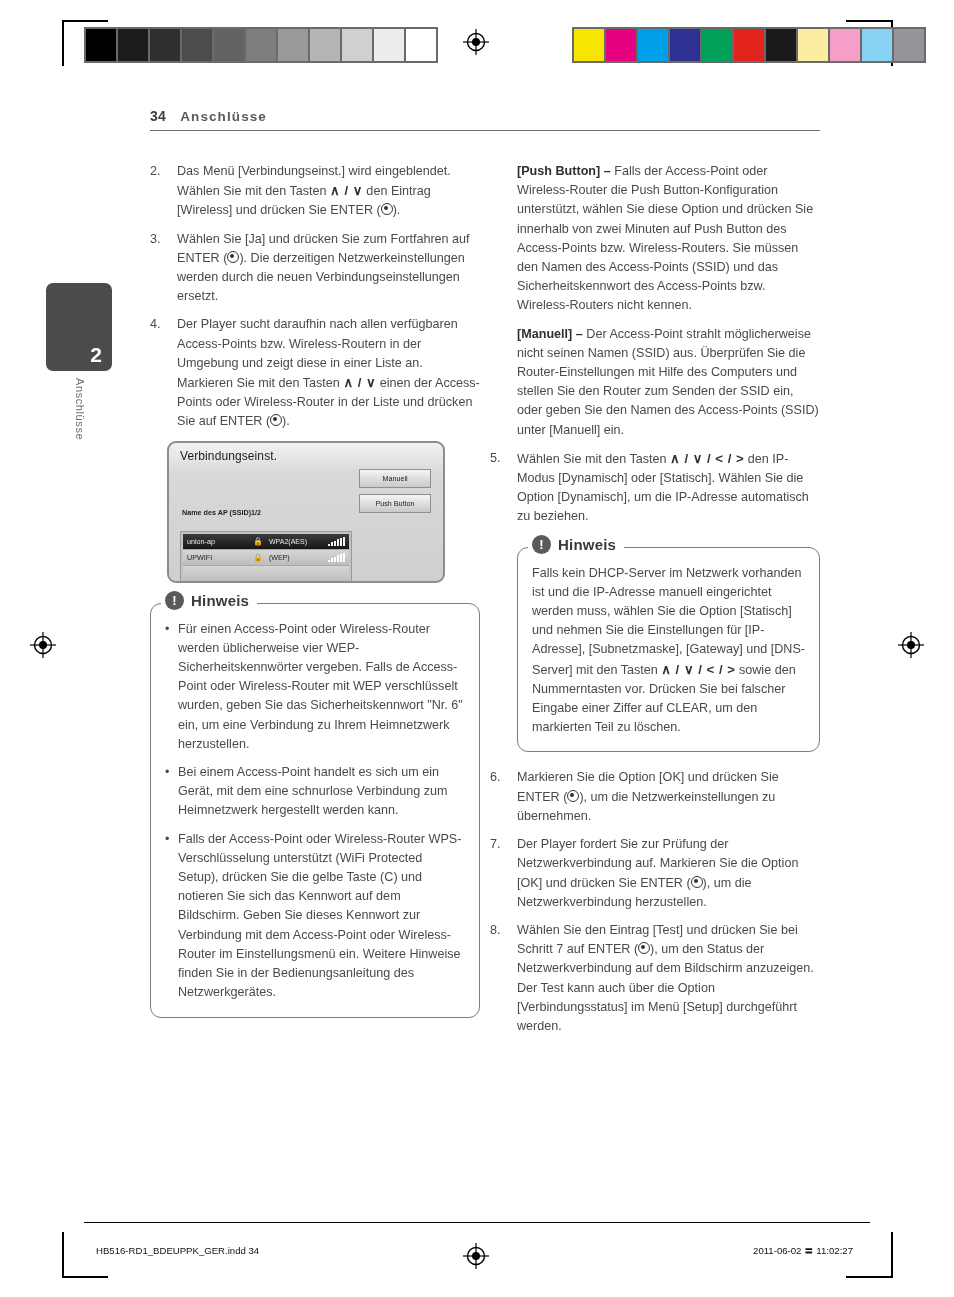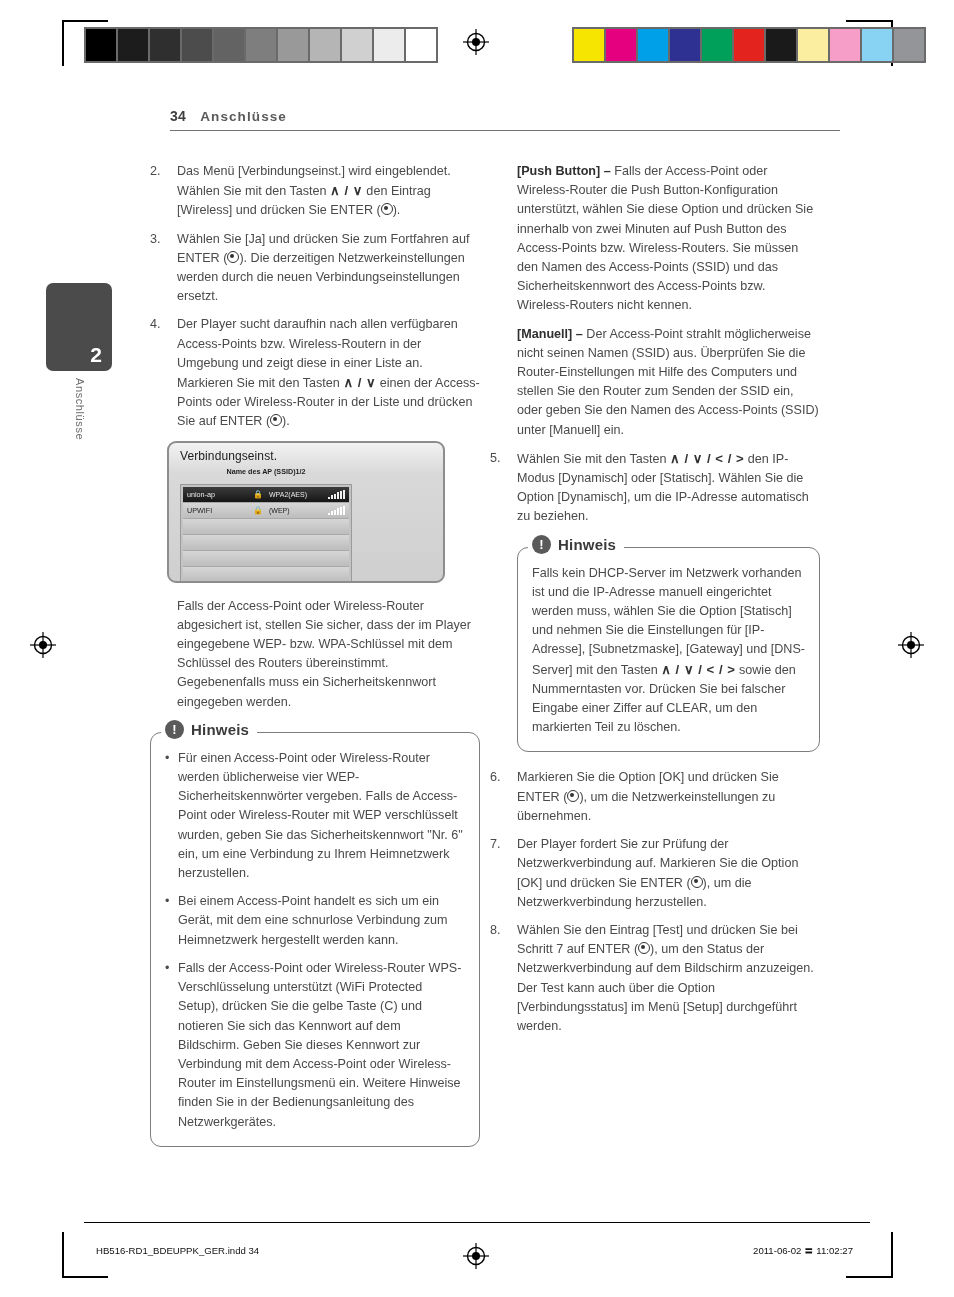--- a/index.html
+++ b/index.html
@@ -45,21 +45,20 @@
   .calib-strip .sw:last-child { border-right: none; }
   #gray-strip { left: 84px; }
   #color-strip { left: 572px; }
 
   
   .page-head {
     position: absolute;
     left: 150px;
     top: 108px;
     width: 670px;
-    margin-left: 20px;
   }
   .page-head .row {
     display: flex;
     align-items: baseline;
     gap: 14px;
   }
   .page-num {
     font-size: 14px;
     font-weight: bold;
     color: #3f3f3f;
@@ -188,25 +187,26 @@
     padding: 1px 0 2px 4px;
   }
   .shot-body {
     display: flex;
     gap: 7px;
     padding: 2px 2px 0 4px;
   }
   .ap-panel { width: 172px; }
   .ap-header {
     display: flex;
-    justify-content: center;
+    justify-content: flex-start;
     font-size: 7.2px;
     font-weight: bold;
     color: #1d1d1d;
-    padding: 0 2px 8px 2px;
+    padding: 0 2px 14px 2px;
+    margin-top: 41px;
   }
   .ap-list {
     border: 1px solid #9a9a9a;
     background: #c4c4c4;
     padding: 2px;
   }
   .ap-row {
     height: 15px;
     display: flex;
     align-items: center;
@@ -489,24 +489,27 @@
               <span class="ap-lock"></span>
               <span class="ap-sec"></span>
             </div>
             <div class="ap-row">
               <span class="ap-name"></span>
               <span class="ap-lock"></span>
               <span class="ap-sec"></span>
             </div>
           </div>
       </div>
+      <div class="shot-buttons" id="shot-buttons">
+          <div class="shot-btn">Manuell</div>
+          <div class="shot-btn">Push Button</div>
+        </div>
     </div>
   </div>
 
-  <div class="para indent">Falls der Access-Point oder Wireless-Router abgesichert ist, stellen Sie sicher, dass der im Player eingegebene WEP- bzw. WPA-Schlüssel mit dem Schlüssel des Routers übereinstimmt. Gegebenenfalls muss ein Sicherheitskennwort eingegeben werden.</div>
 
   <div class="note">
     <div class="note-head">
       <span class="note-badge">!</span>
       <span class="note-title">Hinweis</span>
     </div>
     <ul id="left-note-bullets">
         <li>
           <span class="bullet">•</span>
           <span>Für einen Access-Point oder Wireless-Router werden üblicherweise vier WEP-Sicherheitskennwörter vergeben. Falls de Access-Point oder Wireless-Router mit WEP verschlüsselt wurden, geben Sie das Sicherheitskennwort "Nr. 6" ein, um eine Verbindung zu Ihrem Heimnetzwerk herzustellen.</span>

